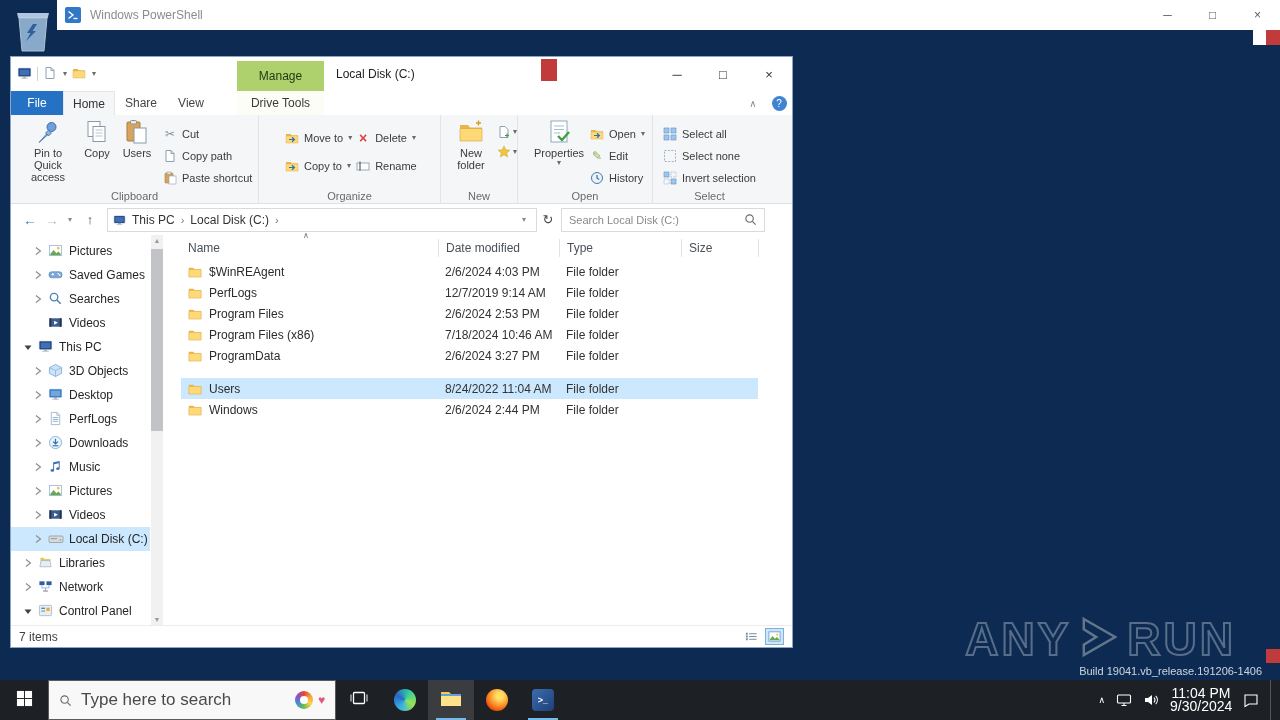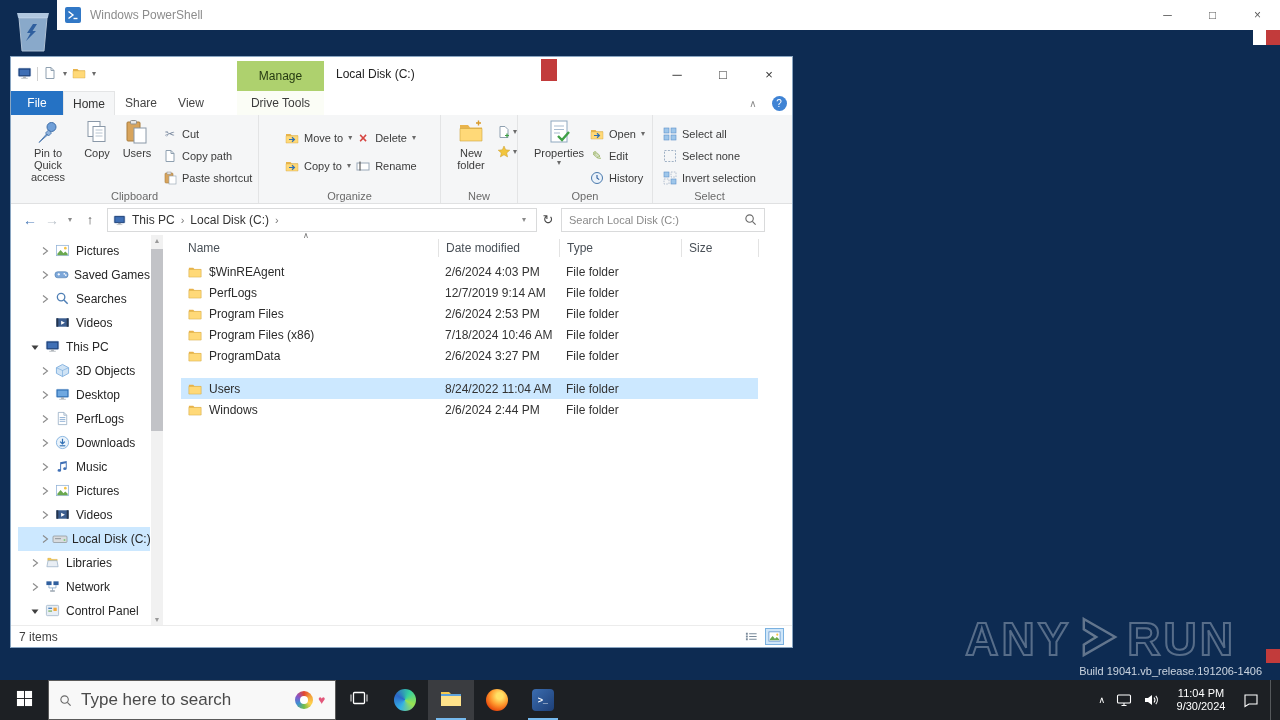--- a/index.html
+++ b/index.html
@@ -82,21 +82,21 @@
 .crumb{padding:0 6px;color:#333;}
 .csep{color:#777;font-size:11px;}
 .abox .fill{flex:1;}
 .refresh{width:22px;text-align:center;color:#4a4a4a;font-size:13px;}
 .sbox{width:204px;height:24px;border:1px solid #d9dadb;display:flex;align-items:center;padding:0 7px;color:#8a8a8a;font-size:11px;margin-left:2px;}
 .sbox .fill{flex:1;}
 .mag{width:13px;height:13px;display:inline-flex;}
 
 .main{position:absolute;left:0;top:178px;right:0;bottom:22px;display:flex;}
 .navpane{width:153px;position:relative;}
-.nav-tree{position:absolute;left:0;top:4px;right:14px;padding-left:7px;}
+.nav-tree{position:absolute;left:0;top:4px;right:14px;}
 .trow{height:24px;display:flex;align-items:center;font-size:12px;color:#262626;}
 .trow.sel{background:#cce8ff;}
 .chev{width:13px;display:inline-flex;}
 .ticon{width:17px;height:16px;display:inline-flex;margin:0 4px 0 2px;}
 .tlab{white-space:nowrap;}
 .tscroll{position:absolute;right:1px;top:0;bottom:0;width:12px;background:#f1f1f1;}
 .tsarrow{position:absolute;left:0;width:12px;text-align:center;font-size:7px;color:#9a9a9a;}
 .tsthumb{position:absolute;left:0;top:14px;width:12px;height:182px;background:#c2c3c7;}
 
 .filearea{flex:1;position:relative;padding-left:17px;}
@@ -132,21 +132,21 @@
 .heart{color:#e2567a;font-size:12px;margin-left:-4px;}
 .tbtn{width:46px;display:flex;align-items:center;justify-content:center;position:relative;}
 .tbtn.open::after{content:"";position:absolute;left:8px;right:8px;bottom:0;height:2px;background:#76b9ed;}
 .tbtn.active{background:rgba(255,255,255,.13);}
 .edge{width:22px;height:22px;border-radius:50%;background:conic-gradient(from 210deg,#35b2e5,#2b66c8,#35d0a0,#9be24f,#35b2e5);}
 .fx{width:22px;height:22px;border-radius:50%;background:radial-gradient(circle at 62% 32%,#ffe066 0 16%,#ff9a2e 45%,#e8490c 76%,#b5300c);}
 .pstile{width:22px;height:22px;border-radius:4px;background:linear-gradient(135deg,#3b6db0,#1d3f77);color:#fff;font-size:9px;font-weight:bold;display:flex;align-items:center;justify-content:center;}
 .tray{margin-left:auto;display:flex;align-items:center;gap:11px;padding-right:5px;}
 .tchev{color:#fff;font-size:9px;}
 .tico{width:16px;height:16px;display:inline-flex;}
-.clock{width:62px;text-align:center;color:#fff;font-size:11px;line-height:13px;}
+.clock{width:62px;text-align:center;color:#fff;font-size:14px;line-height:13px;}
 .sliver{width:5px;height:40px;border-left:1px solid rgba(255,255,255,.25);}
 </style>
 </head>
 <body>
 
 <div class="screen">
 
   <div class="bin"><svg viewBox="0 0 42 52" width="42" height="52">
         <path d="M7 15h28l-3 33H10z" fill="#a9c9e8" opacity=".8" stroke="#d6e6f5" stroke-width="1"></path>
         <path d="M5 10h32l-1.2 5H6.2z" fill="#c2d8ee" opacity=".9"></path>

